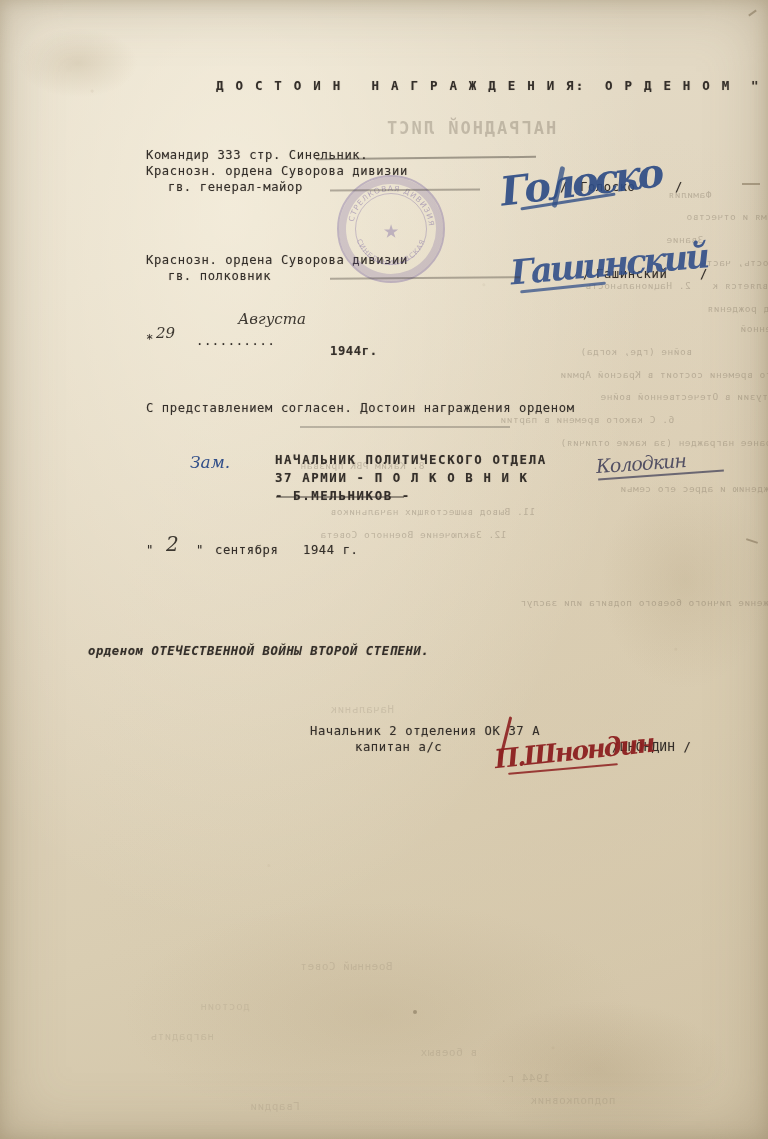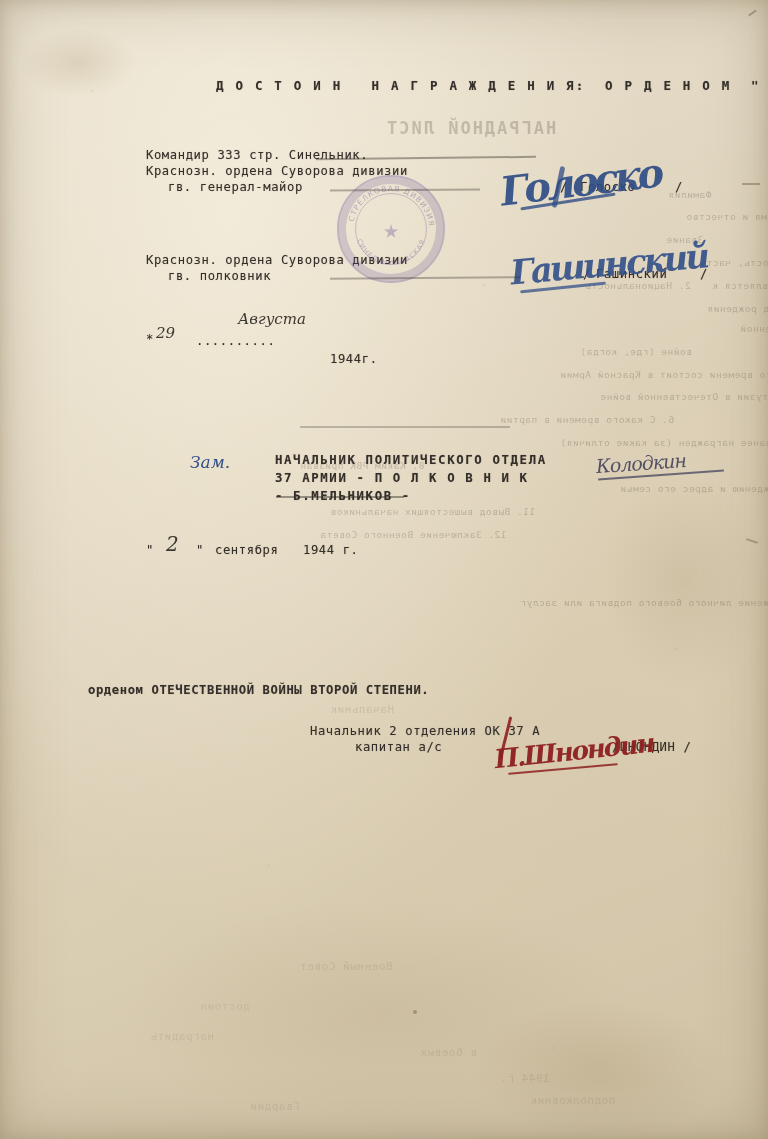--- a/index.html
+++ b/index.html
@@ -209,35 +209,36 @@
   <div class="typed t-body" style="left:146px;top:253px;">Краснозн. ордена Суворова дивизии</div>
   <div class="typed t-body" style="left:168px;top:269px;">гв. полковник</div>
   <div class="typed t-body" style="left:583px;top:267px;">/</div>
   <div class="typed t-body" style="left:596px;top:267px;">Гашинский</div>
   <div class="typed t-body" style="left:700px;top:267px;">/</div>
 
   <div class="typed t-body" style="left:146px;top:332px;">*</div>
   <div class="hand-date" style="left:156px;top:324px;">29</div>
   <div class="hand-date" style="left:238px;top:310px;">Августа</div>
   <div class="typed t-body" style="left:196px;top:334px;">..........</div>
-  <div class="typed t-body" style="left:330px;top:352px;">1944г.</div>
-
+  <div class="typed t-body" style="left:330px;top:344px;font-weight:bold;">1944г.</div>
+
+  <div class="typed t-body" style="left:146px;top:401px;">С представлением согласен. Достоин награждения орденом</div>
 
   <div class="sig sig-blue2" style="left:190px;top:452px;font-size:17px;">Зам.</div>
   <div class="typed t-caps-b" style="left:275px;top:452px;">НАЧАЛЬНИК ПОЛИТИЧЕСКОГО ОТДЕЛА</div>
   <div class="typed t-caps-b" style="left:275px;top:470px;">37 АРМИИ - П О Л К О В Н И К</div>
   <div class="typed t-caps-b" style="left:275px;top:488px;">- Б.МЕЛЬНИКОВ -</div>
 
   <div class="typed t-body" style="left:146px;top:543px;">"</div>
   <div class="hand-date" style="left:166px;top:532px;font-size:20px;">2</div>
   <div class="typed t-body" style="left:196px;top:543px;">"</div>
   <div class="typed t-body" style="left:215px;top:543px;">сентября</div>
   <div class="typed t-body" style="left:303px;top:543px;">1944 г.</div>
 
-  <div class="typed t-body-b" style="left:88px;top:683px;">орденом ОТЕЧЕСТВЕННОЙ ВОЙНЫ ВТОРОЙ СТЕПЕНИ.</div>
+  <div class="typed t-body-b" style="left:88px;top:644px;font-style:italic;">орденом ОТЕЧЕСТВЕННОЙ ВОЙНЫ ВТОРОЙ СТЕПЕНИ.</div>
 
   <div class="typed t-body" style="left:310px;top:724px;">Начальник 2 отделения ОК 37 А</div>
   <div class="typed t-body" style="left:355px;top:740px;">капитан а/с</div>
   <div class="typed t-body" style="left:612px;top:740px;">/ШНОНДИН /</div>
 
   <div class="stamp" style="left:337px;top:175px;">
     <div class="inner"></div>
     <div class="star">★</div>
     <div class="arc">
       <svg width="104" height="104" viewBox="0 0 104 104">

